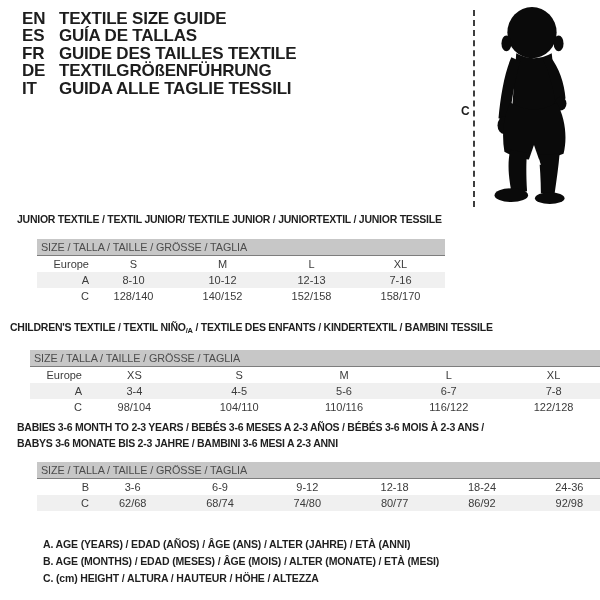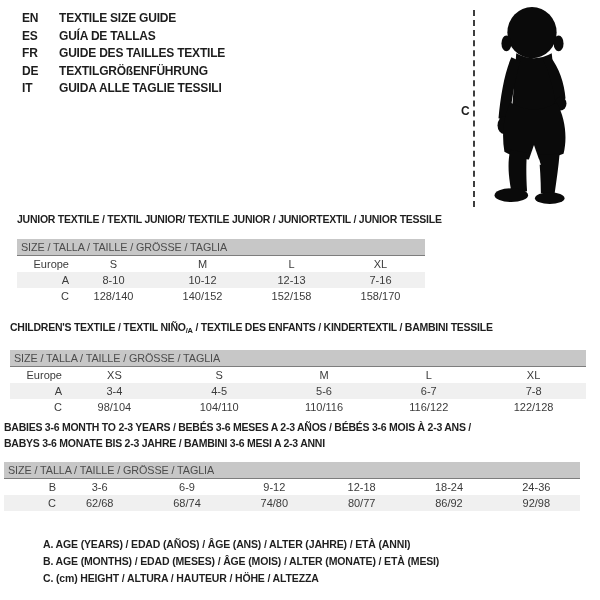--- a/index.html
+++ b/index.html
@@ -2,41 +2,41 @@
 <html><head>
 <meta charset="utf-8">
 <style>
   html,body{margin:0;padding:0;background:#ffffff;}
   .page{
     position:relative;width:600px;height:600px;background:#ffffff;
     font-family:"Liberation Sans",sans-serif;color:#2e2e2e;overflow:hidden;
   }
   
   .lang-header{position:absolute;left:22px;top:11px;}
-  .lang-row{display:flex;height:17.5px;align-items:flex-start;
-    font-weight:bold;font-size:12px;letter-spacing:-0.2px;color:#1d1d1d;}
+  .lang-row{display:flex;height:17.5px;align-items:flex-end;
+    font-weight:bold;font-size:17px;letter-spacing:-0.2px;color:#1d1d1d;}
   .lang-code{width:37px;}
   
   .dash-line{position:absolute;left:473px;top:10px;height:197px;width:0;
     border-left:2px dashed #3d3d3d;}
   .c-label{position:absolute;left:461px;top:104px;font-weight:bold;
     font-size:12px;color:#1d1d1d;}
   .silhouette{position:absolute;left:482px;top:6px;width:100px;height:202px;}
   
   .size-section{position:absolute;}
   #t1{left:17px;top:213px;width:408px;}
   #t2{left:10px;top:321px;width:576px;}
-  #t3{left:4px;top:420px;width:576px;}
+  #t3{left:17px;top:420px;width:576px;}
   .tbl-title{font-weight:bold;font-size:10.5px;letter-spacing:-0.25px;
     color:#1f1f1f;line-height:13px;white-space:nowrap;}
   #t1 .tbl-title{margin-bottom:13px;}
   #t2 .tbl-title{margin-bottom:13px;}
   #t3 .tbl-title{line-height:15.5px;white-space:normal;margin-bottom:11px;}
   .sub{font-size:7.5px;vertical-align:-2px;}
-  table{width:100%;border-collapse:collapse;table-layout:fixed;}
+  table{width:100%;border-collapse:collapse;table-layout:fixed;margin-left:20px;}
   th.size-bar{background:#c7c7c7;border-bottom:1px solid #7d7d7d;
     font-weight:normal;color:#4c4c4c;text-align:left;
     padding:0 0 0 4px;font-size:10.8px;height:16px;letter-spacing:-0.1px;
     white-space:nowrap;overflow:hidden;}
   td{height:16px;font-size:11px;color:#3b3b3b;text-align:center;
     padding:0;white-space:nowrap;overflow:hidden;}
   td.lbl{text-align:right;padding-left:4px;}
   tr.shaded td{background:#f0f0f0;}
   
   .footnotes{position:absolute;left:22px;top:536px;font-weight:bold;

